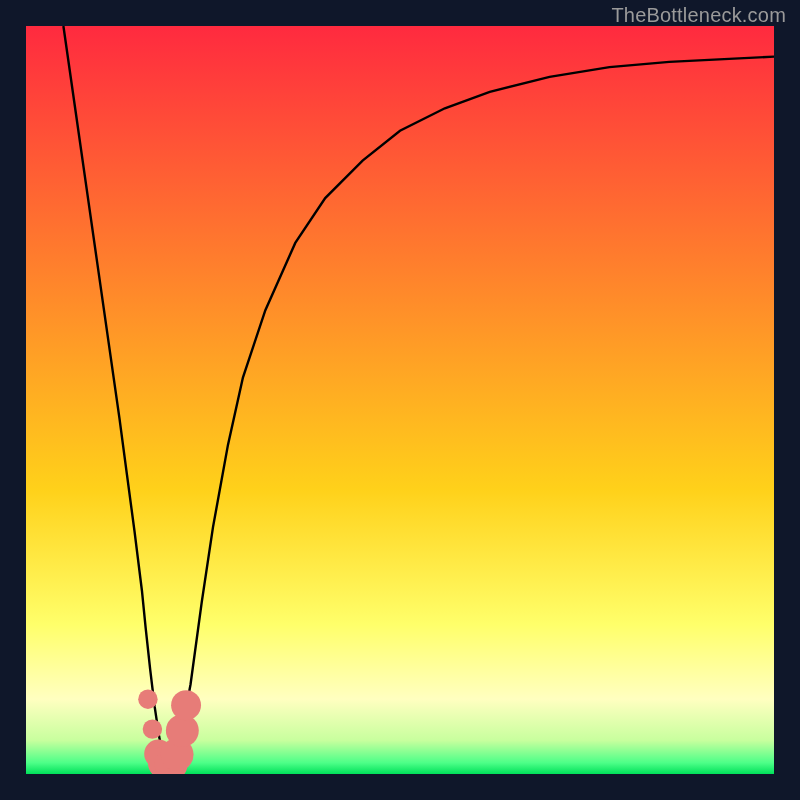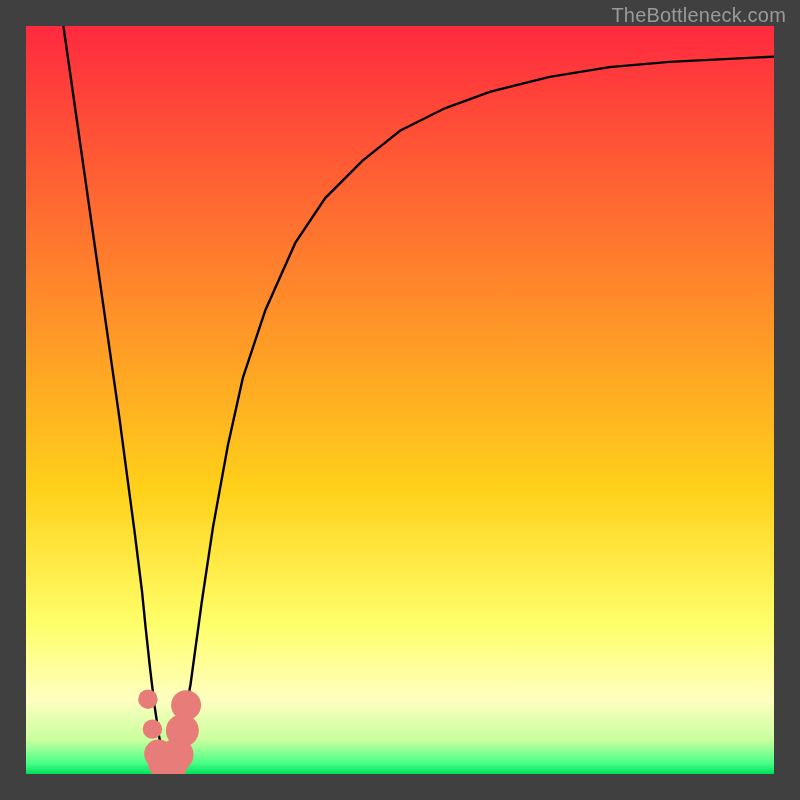--- a/index.html
+++ b/index.html
@@ -9,21 +9,21 @@
     height: 800px;
     background: #000;
     overflow: hidden;
   }
   .frame {
     position: absolute;
     left: 0;
     top: 0;
     width: 800px;
     height: 800px;
-    background: #404040;
+    background: #0f172a;
   }
   .plot {
     position: absolute;
     left: 26px;
     top: 26px;
     width: 748px;
     height: 748px;
   }
   .watermark {
     position: absolute;

